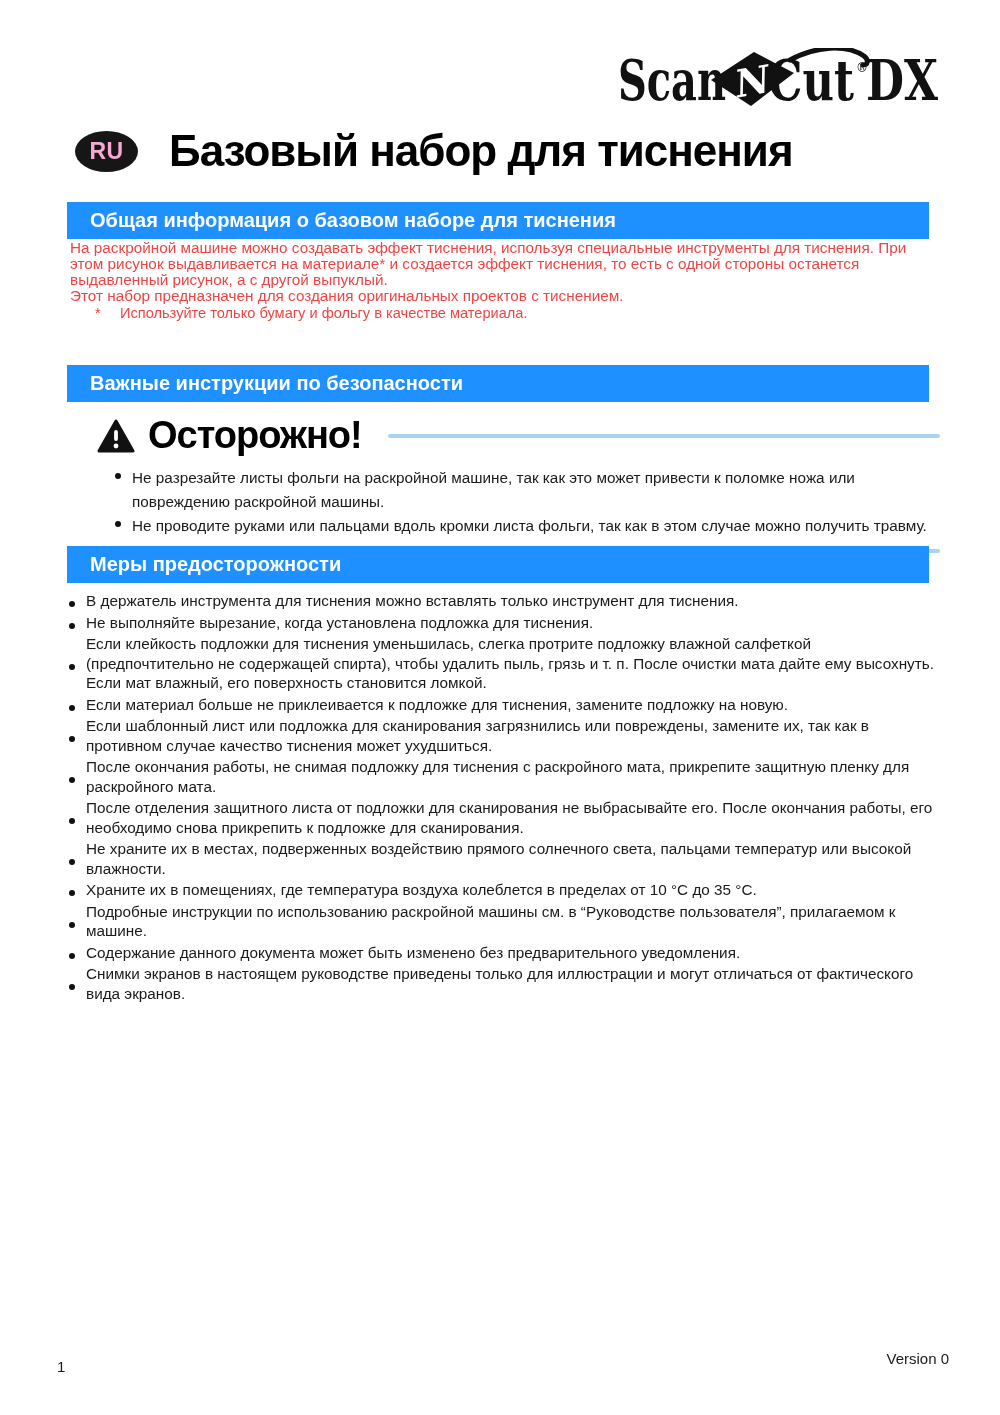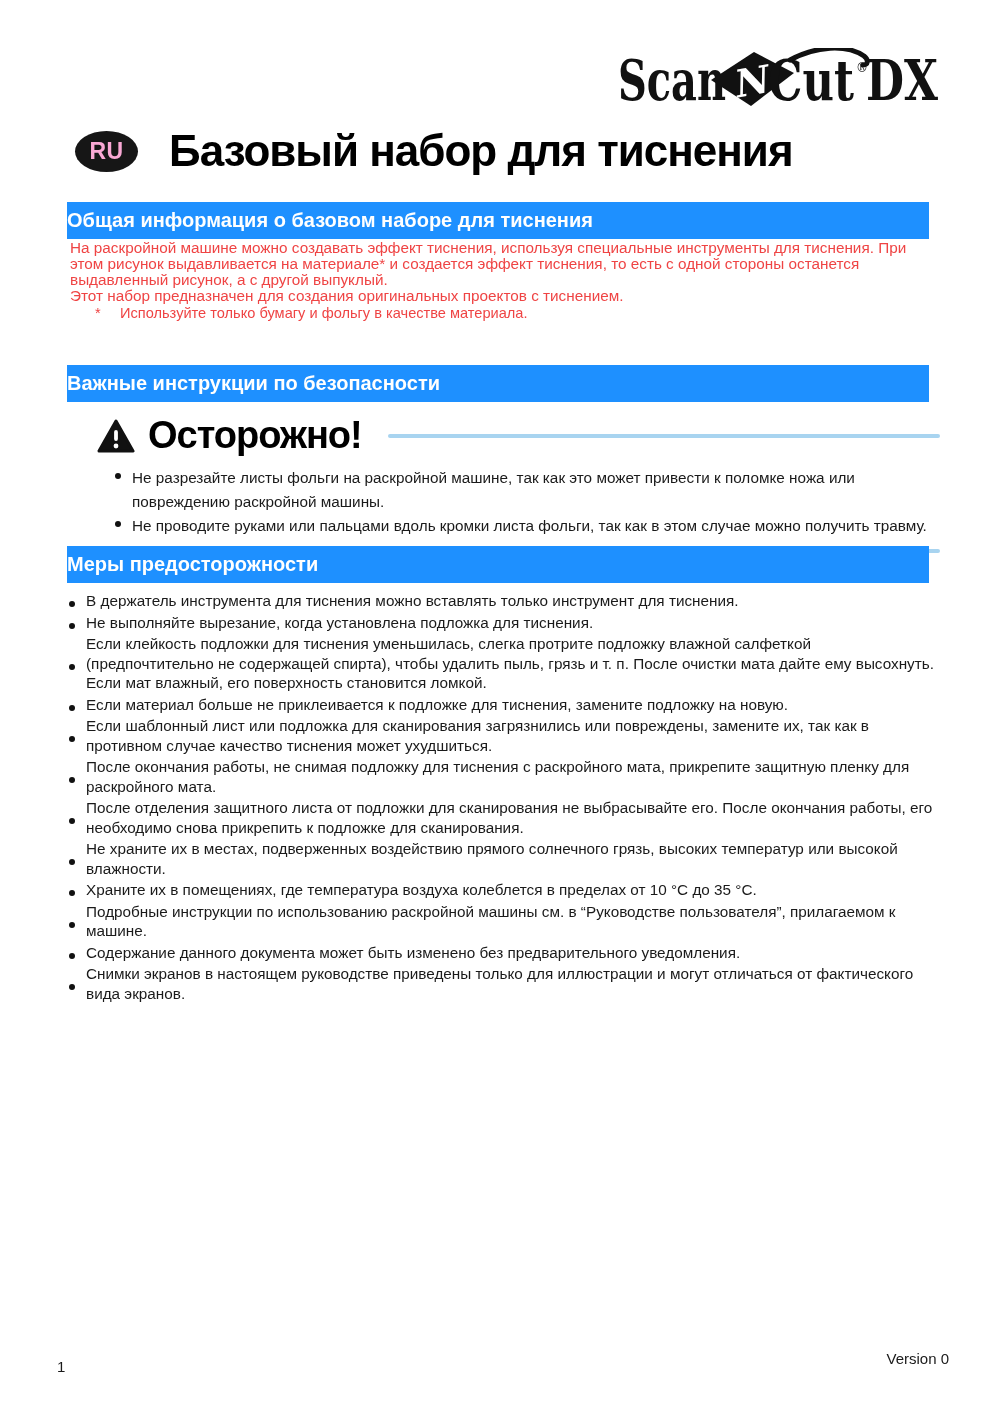--- a/index.html
+++ b/index.html
@@ -20,21 +20,21 @@
   }
   .page-title {
     margin:0 0 0 31px; font-size:44px; font-weight:bold; letter-spacing:-1px;
     white-space:nowrap; color:#000;
   }
 
   
   .section-bar {
     position:absolute; left:67px; width:862px; height:37px;
     background:#1E90FF; color:#ffffff; font-size:20px; font-weight:bold;
-    line-height:37px; box-sizing:border-box; white-space:nowrap;
+    line-height:37px; padding-left:23px; box-sizing:border-box; white-space:nowrap;
   }
   #bar-general { top:202px; }
   #bar-safety { top:365px; }
   #bar-precautions { top:546px; }
 
   
   .general-text { position:absolute; left:70px; top:240px; width:862px; font-size:15.3px; line-height:16px; color:#ef4444; }
   .general-text p { margin:0; }
   .footnote { display:flex; margin-top:1px; font-size:14.6px; }
   .fn-marker { padding-left:25px; width:25px; box-sizing:content-box; }
@@ -151,21 +151,21 @@
     <li>
         <span class="dot"></span>
         <span>После окончания работы, не снимая подложку для тиснения с раскройного мата, прикрепите защитную пленку для раскройного мата.</span>
       </li>
     <li>
         <span class="dot"></span>
         <span>После отделения защитного листа от подложки для сканирования не выбрасывайте его. После окончания работы, его необходимо снова прикрепить к подложке для сканирования.</span>
       </li>
     <li>
         <span class="dot"></span>
-        <span>Не храните их в местах, подверженных воздействию прямого солнечного грязь, высоких температур или высокой влажности.</span>
+        <span>Не храните их в местах, подверженных воздействию прямого солнечного света, пальцами температур или высокой влажности.</span>
       </li>
     <li>
         <span class="dot"></span>
         <span>Храните их в помещениях, где температура воздуха колеблется в пределах от 10 °C до 35 °C.</span>
       </li>
     <li>
         <span class="dot"></span>
         <span>Подробные инструкции по использованию раскройной машины см. в “Руководстве пользователя”, прилагаемом к машине.</span>
       </li>
     <li>

